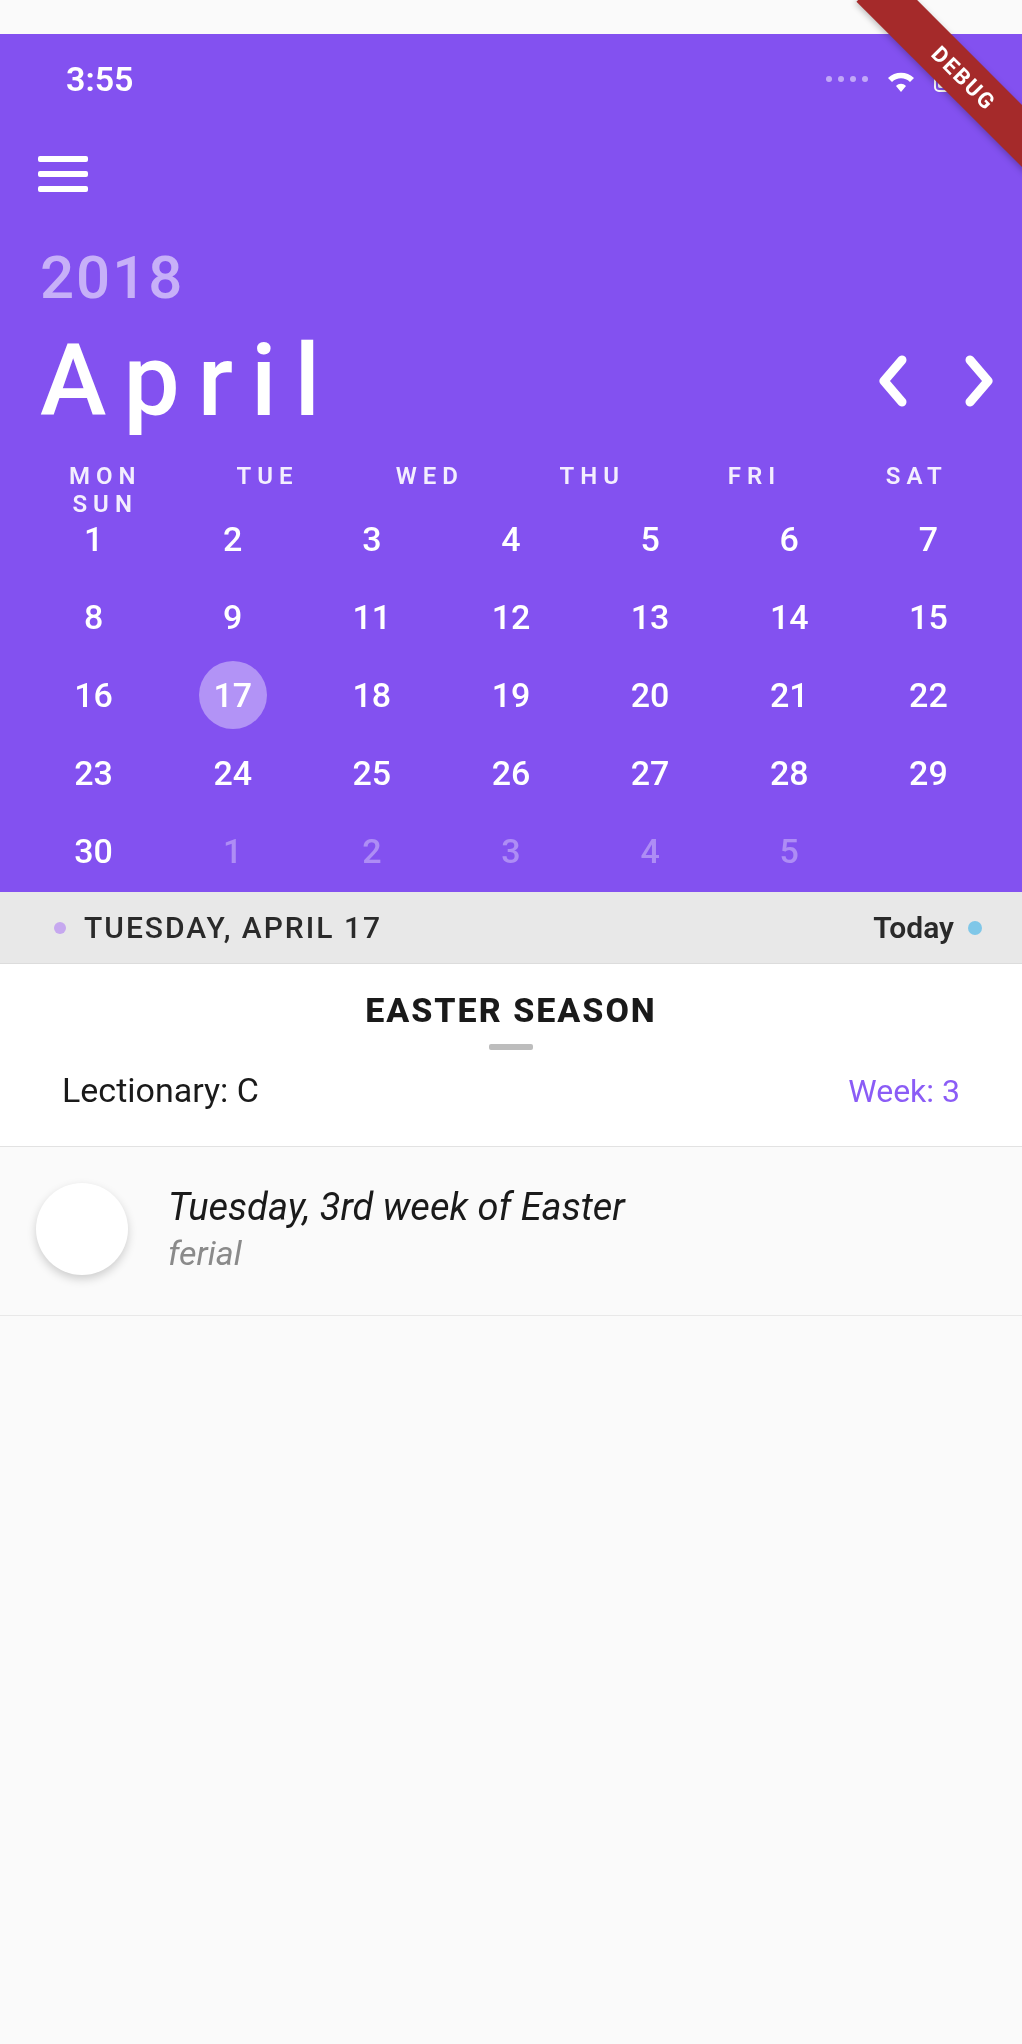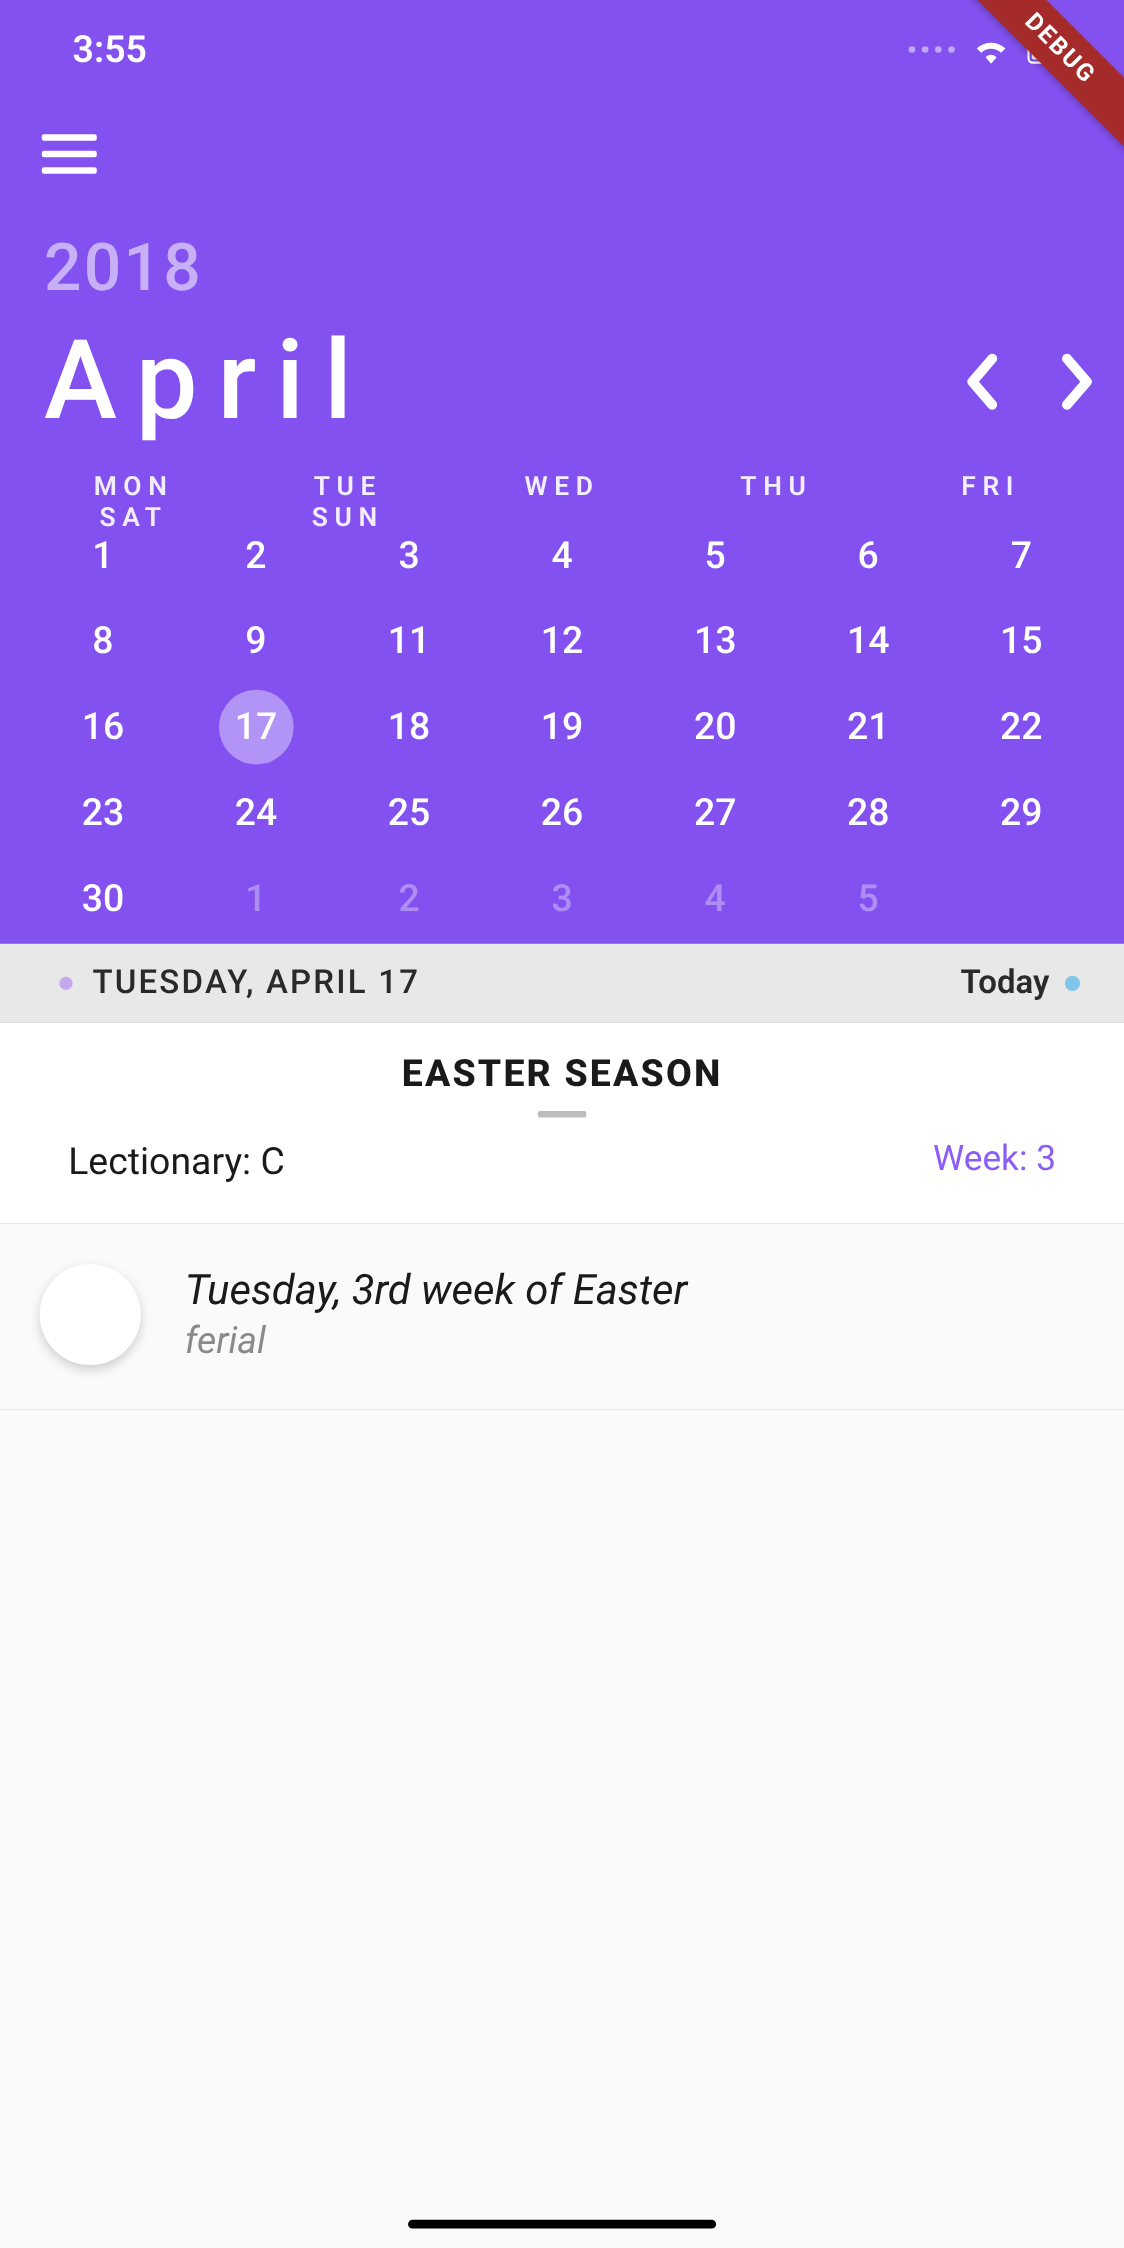--- a/index.html
+++ b/index.html
@@ -7,20 +7,21 @@
 
   .screen { width: 1022px; height: 2044px; position: relative; background: #fafafa; }
 
   
   .header {
     background: #8351f0;
     color: #fff;
     padding-top: 0;
     height: 858px;
     position: relative;
+    margin-top: 34px;
   }
 
   
   .status-bar {
     height: 90px;
     display: flex;
     align-items: center;
     justify-content: space-between;
     padding: 0 40px 0 66px;
     font-size: 34px;
@@ -51,21 +52,21 @@
   }
   .month {
     font-size: 100px; font-weight: 500; letter-spacing: 18px; color: #fff;
   }
   .nav-arrows { display: flex; gap: 46px; align-items: center; }
   .arrow { width: 40px; height: 62px; display:inline-flex; align-items:center; justify-content:center; }
 
   
   .weekdays {
     position: absolute; top: 428px; left: 0; right: 0;
-    display: grid; grid-template-columns: repeat(5,1fr);
+    display: grid; grid-template-columns: repeat(6,1fr);
     padding: 0 24px;
   }
   .weekdays div {
     text-align: center; font-size: 24px; font-weight: 600; letter-spacing: 6px;
     color: rgba(255,255,255,.9);
   }
 
   
   .cal-grid {
     position: absolute; top: 466px; left: 0; right: 0;
@@ -96,21 +97,21 @@
   .dot-purple { width:12px; height:12px; border-radius:50%; background:#c6a8ef; }
   .mid-right { display:flex; align-items:center; gap:14px; font-weight:600; letter-spacing:0; }
   .dot-blue { width:14px; height:14px; border-radius:50%; background:#7fc7e8; }
 
   
   .season-card {
     background:#fff; border-bottom:1px solid #e2e2e2; padding: 26px 62px 32px;
   }
   .season-title { text-align:center; font-size:34px; font-weight:800; letter-spacing:2px; color:#1a1a1a; }
   .season-under { width:44px; height:6px; background:#bdbdbd; margin:14px auto 18px; border-radius:2px; }
-  .season-rows { display:flex; justify-content:space-between; align-items:flex-start;gap:24px; }
+  .season-rows { display:flex; justify-content:space-between; align-items:center;gap:24px; }
   .season-left { font-size:34px; color:#1a1a1a; line-height:1.35; }
   .season-week { font-size:32px; color:#8b5cf6; }
 
   
   .feast-row {
     background:#fafafa; border-bottom:1px solid #e8e8e8;
     display:flex; align-items:center; gap:40px; padding: 36px 36px 40px; font-style: italic;
   }
   .feast-circle {
     width:92px; height:92px; border-radius:50%; background:#fff;

